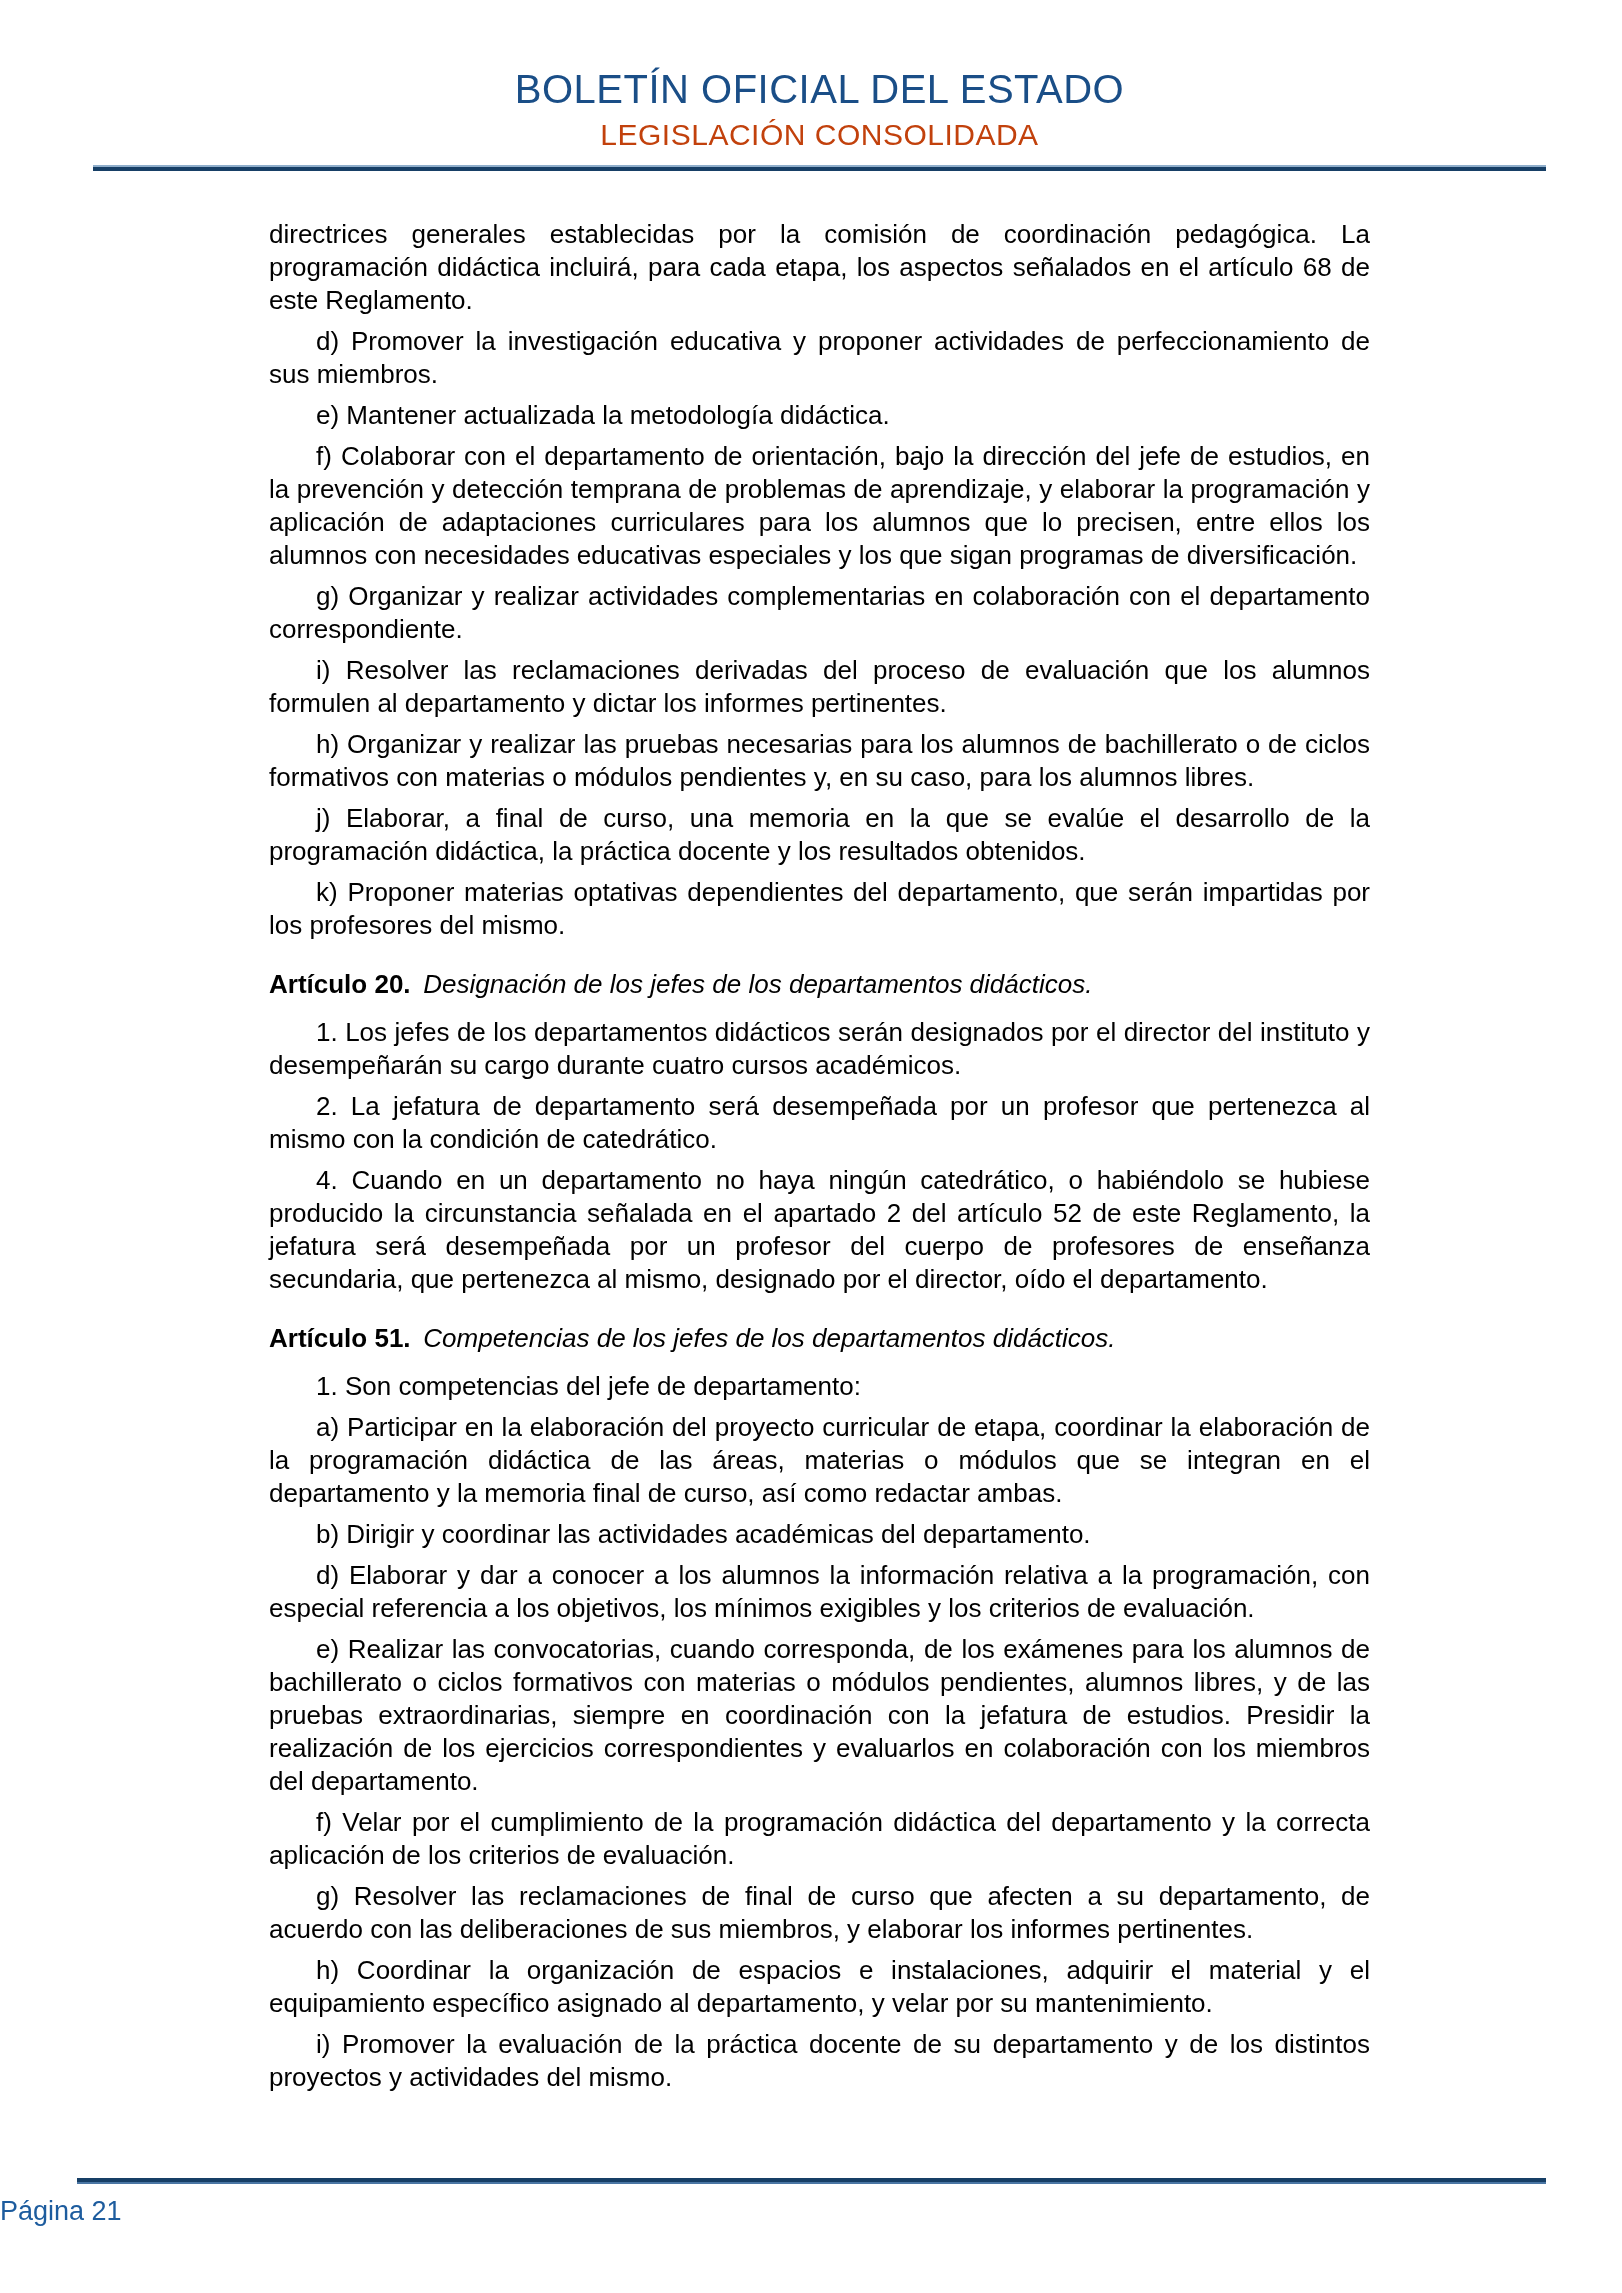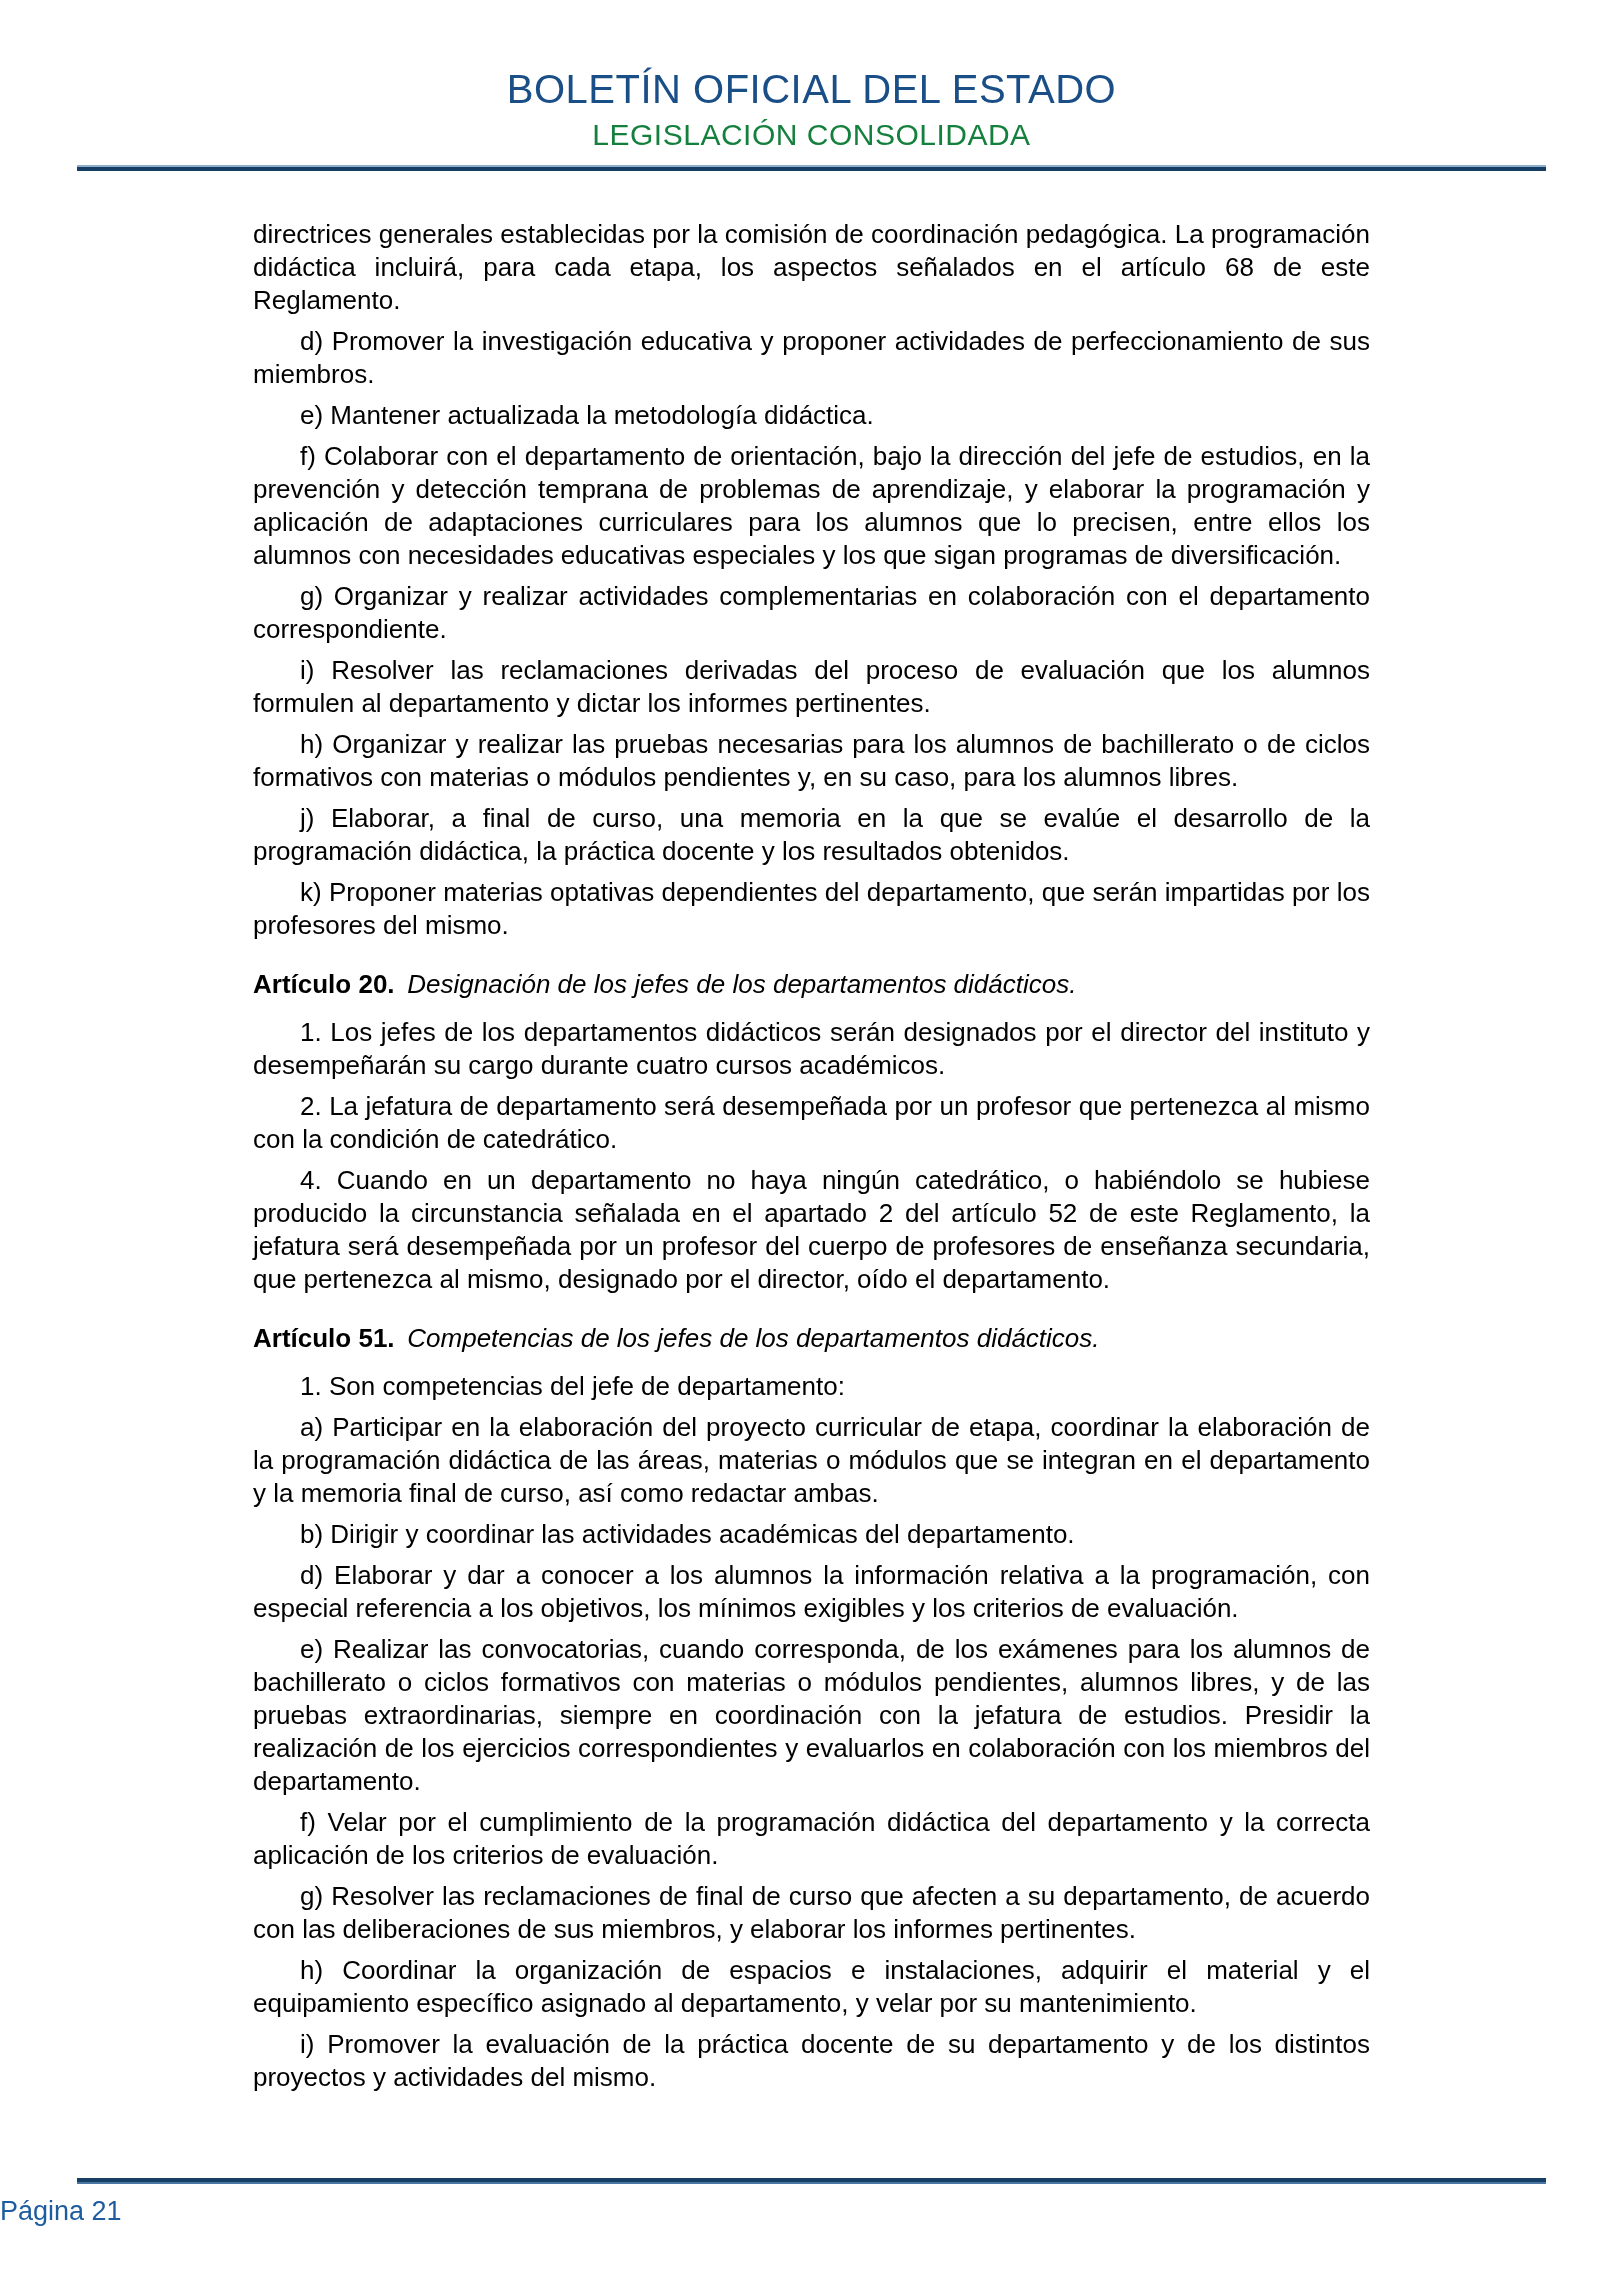--- a/index.html
+++ b/index.html
@@ -5,31 +5,31 @@
   * { box-sizing: border-box; }
   html, body { margin: 0; padding: 0; }
   body {
     width: 1623px; height: 2294px;
     background: #ffffff;
     font-family: "Liberation Sans", sans-serif;
     color: #000000;
     position: relative;
     overflow: hidden;
   }
-  .page { position: absolute; inset: 0; }
+  .page { position: absolute; inset: 0; padding-left: 16px; }
 
   
   .page-header { text-align: center; padding-top: 67px; }
   .header-title {
     font-size: 40px; line-height: 45px;
     color: #1A4E87; letter-spacing: 0.5px;
   }
   .header-subtitle {
     font-size: 30px; line-height: 35px;
-    color: #15803d; letter-spacing: 0.5px;
+    color: #c2410c; letter-spacing: 0.5px;
     margin-top: 4.5px;
   }
   .rule {
     height: 6.4px; margin: 0 77px;
     background: linear-gradient(to bottom,
       #8FAECB 0px, #8FAECB 1.8px,
       #173F66 1.8px, #173F66 5.5px,
       #4A76A4 5.5px, #4A76A4 6.4px);
   }
   .header-rule { margin-top: 13.6px; }

